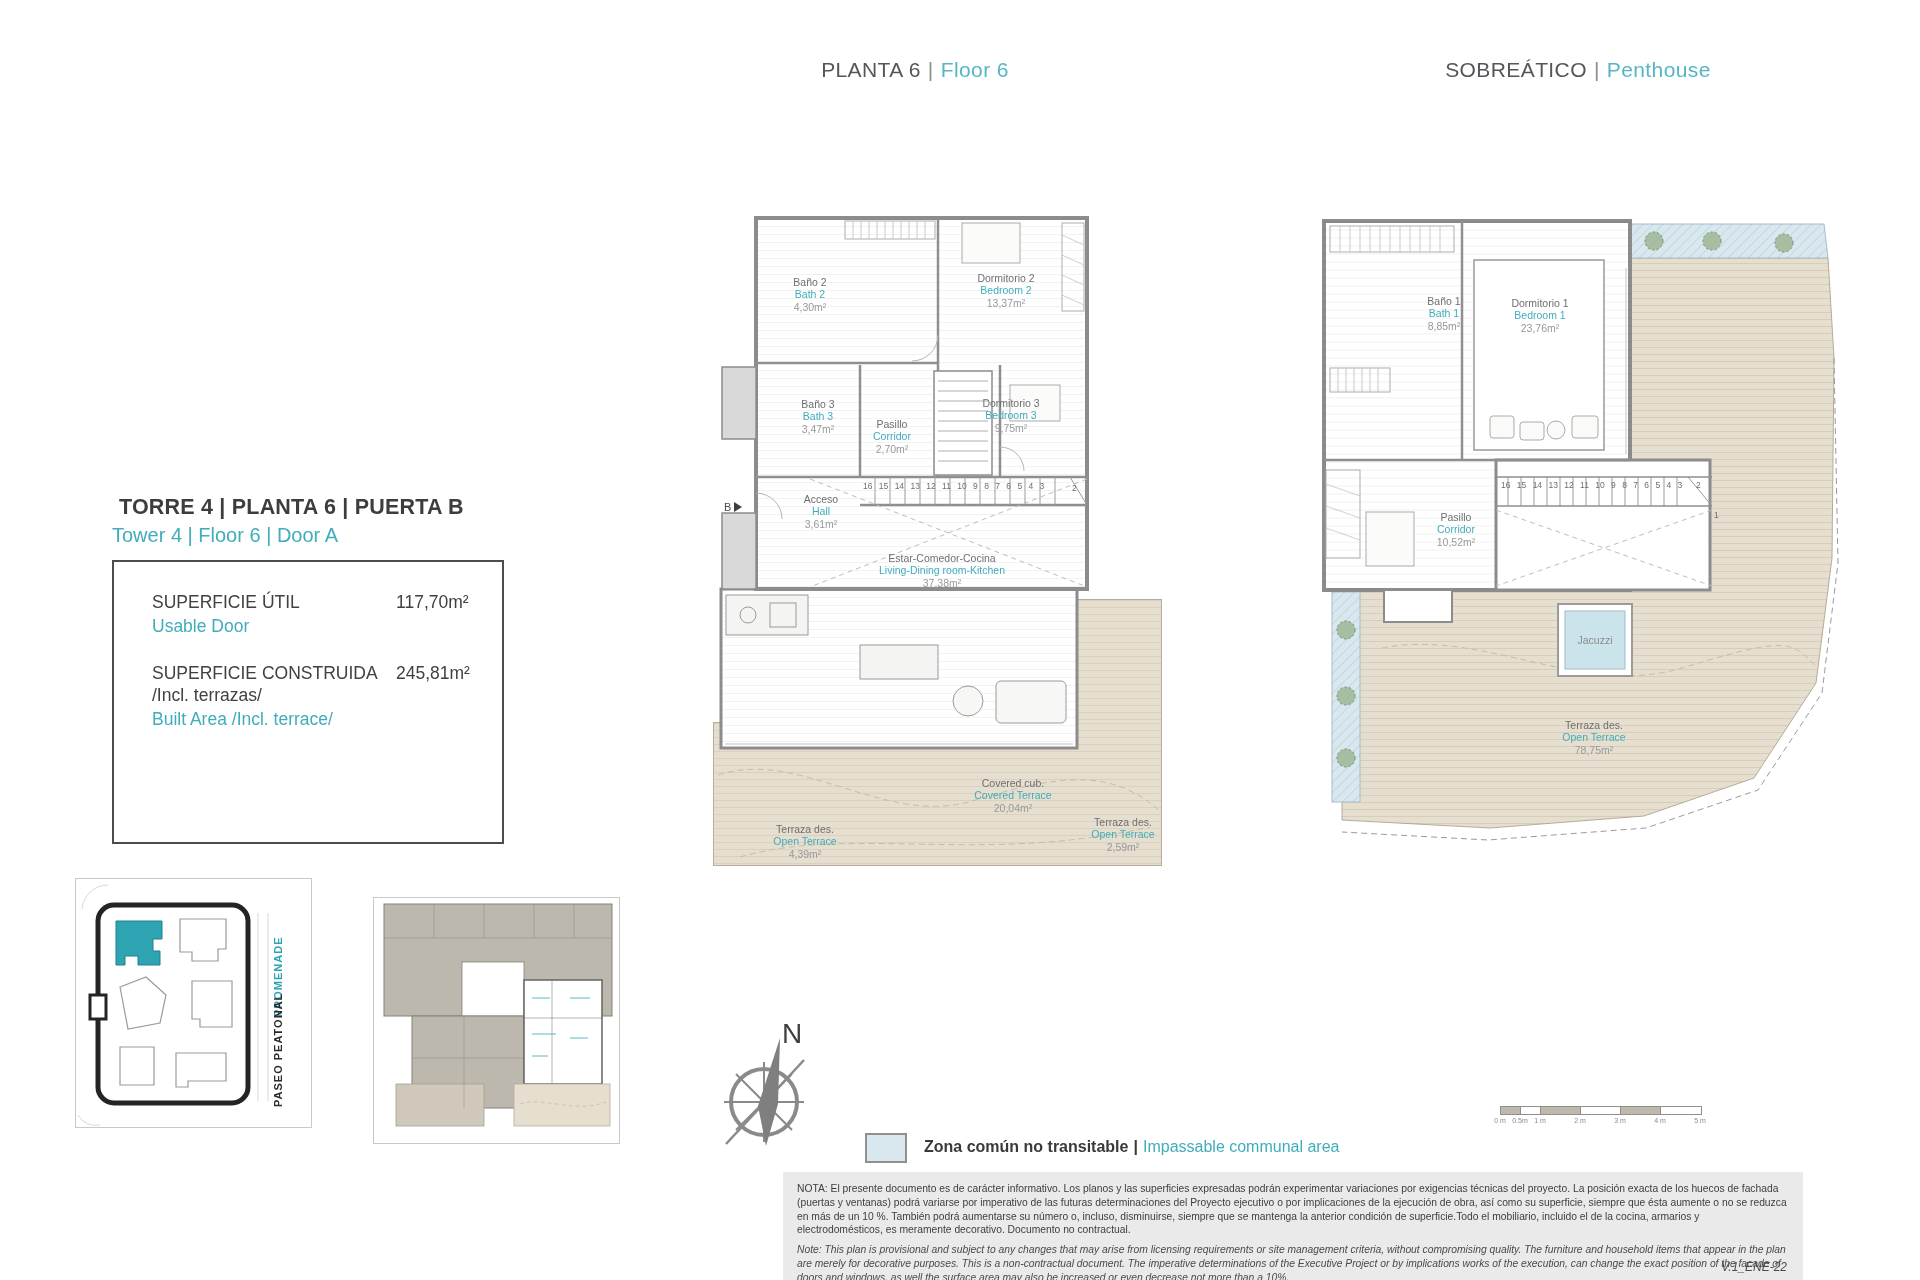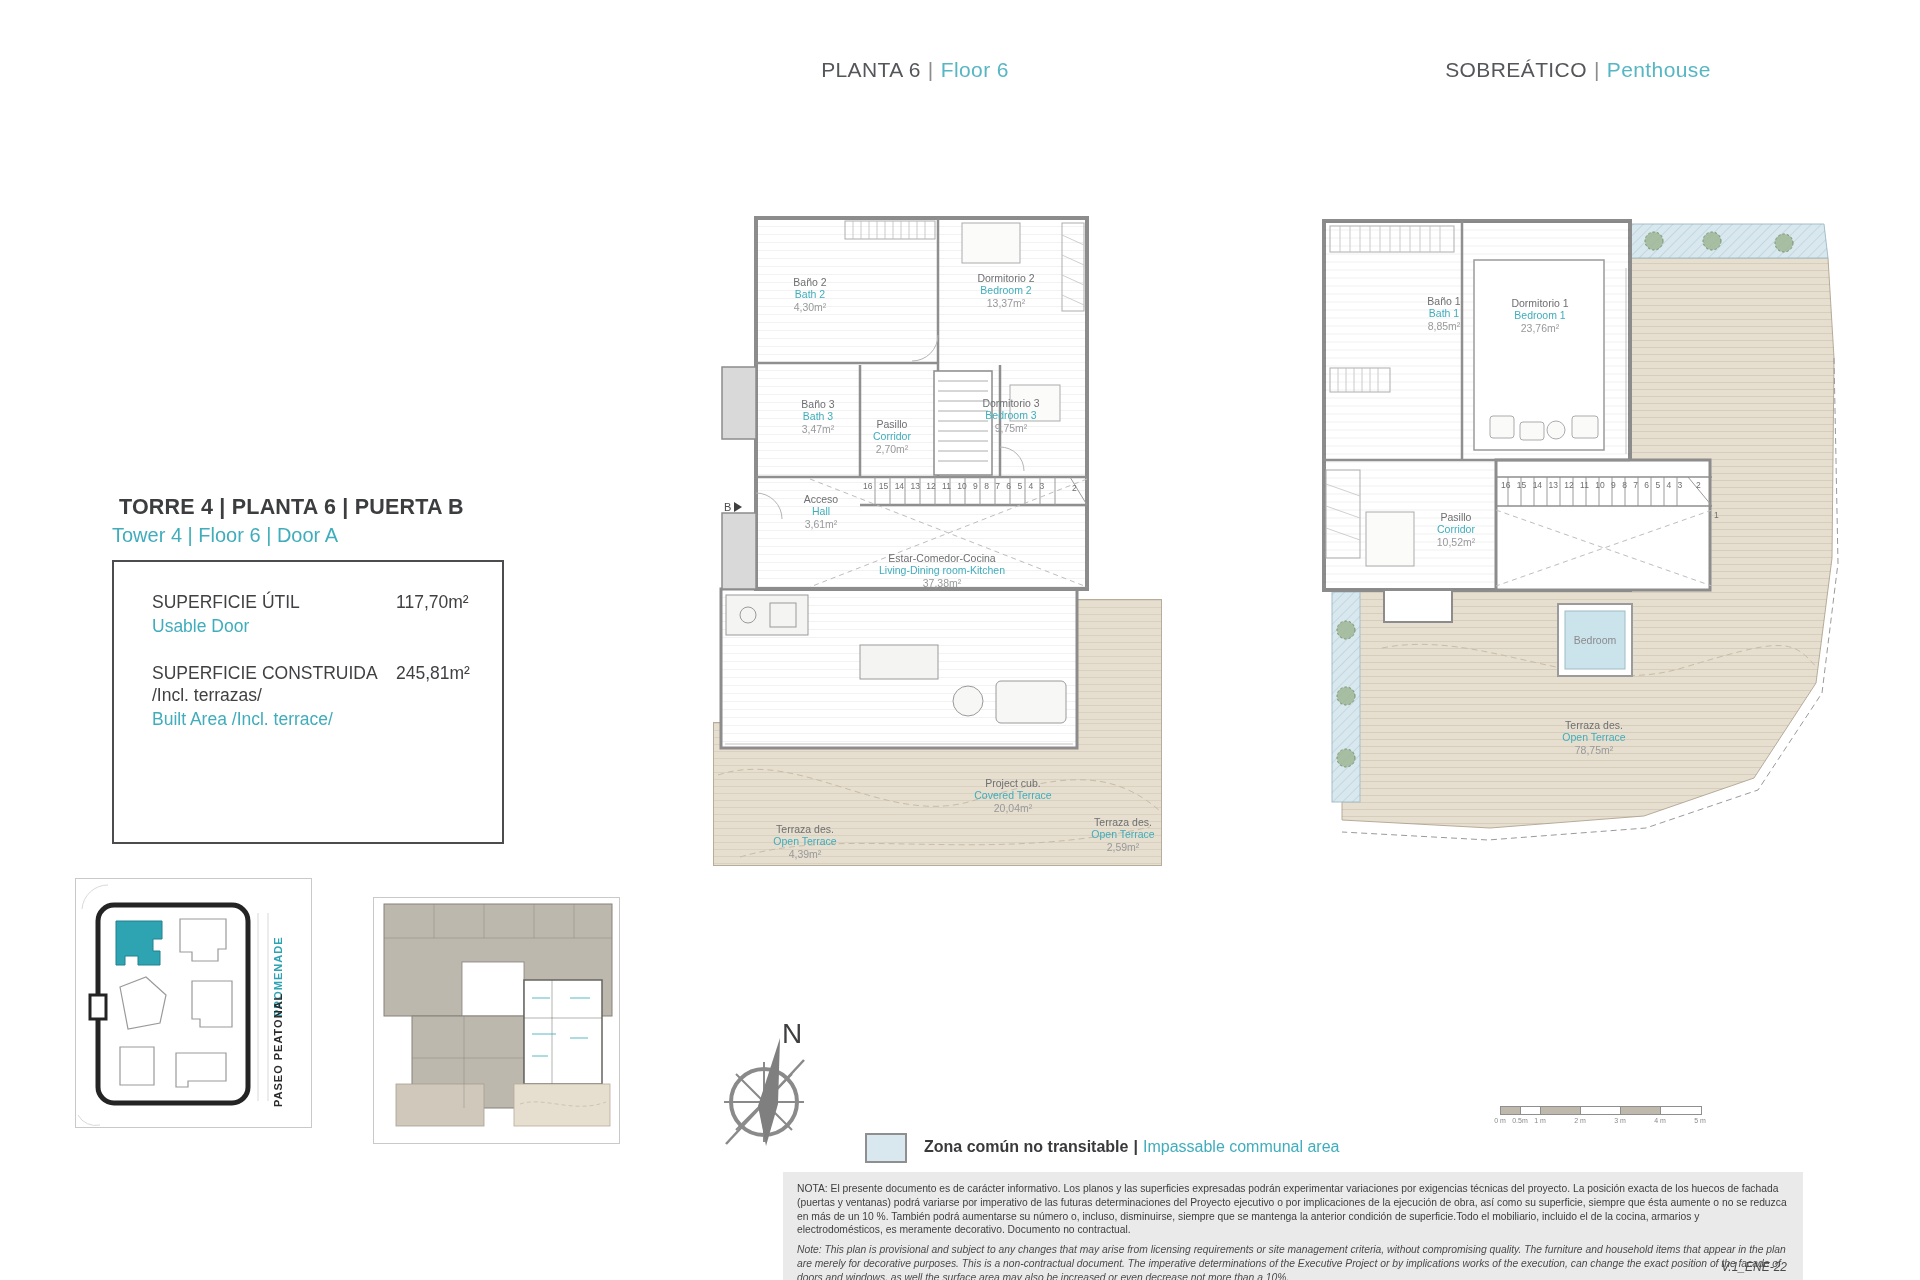--- a/index.html
+++ b/index.html
@@ -181,21 +181,21 @@
     <span class="es">Acceso</span>
     <span class="en">Hall</span>
     <span class="ar">3,61m²</span>
   </div>
   <div class="rl" style="left:232px;top:356px;">
     <span class="es">Estar-Comedor-Cocina</span>
     <span class="en">Living-Dining room-Kitchen</span>
     <span class="ar">37,38m²</span>
   </div>
   <div class="rl" style="left:303px;top:581px;">
-    <span class="es">Project cub.</span>
+    <span class="es">Covered cub.</span>
     <span class="en">Covered Terrace</span>
     <span class="ar">20,04m²</span>
   </div>
   <div class="rl" style="left:95px;top:627px;">
     <span class="es">Terraza des.</span>
     <span class="en">Open Terrace</span>
     <span class="ar">4,39m²</span>
   </div>
   <div class="rl" style="left:413px;top:620px;">
     <span class="es">Terraza des.</span>
@@ -286,21 +286,21 @@
   <div class="rl" style="left:218px;top:98px;">
     <span class="es">Dormitorio 1</span>
     <span class="en">Bedroom 1</span>
     <span class="ar">23,76m²</span>
   </div>
   <div class="rl" style="left:134px;top:312px;">
     <span class="es">Pasillo</span>
     <span class="en">Corridor</span>
     <span class="ar">10,52m²</span>
   </div>
-  <div class="rl-single" style="left:273px;top:422px;">Bedroom</div>
+  <div class="rl-single" style="left:273px;top:422px;">Jacuzzi</div>
   <div class="rl" style="left:272px;top:520px;">
     <span class="es">Terraza des.</span>
     <span class="en">Open Terrace</span>
     <span class="ar">78,75m²</span>
   </div>
   <div class="stairnums" style="left:179px;top:262px;">16 15 14 13 12 11 10 9 8 7 6 5 4 3</div>
   <div class="stairnum" style="left:374px;top:262px;">2</div>
   <div class="stairnum" style="left:392px;top:292px;">1</div>
 </div>
 

